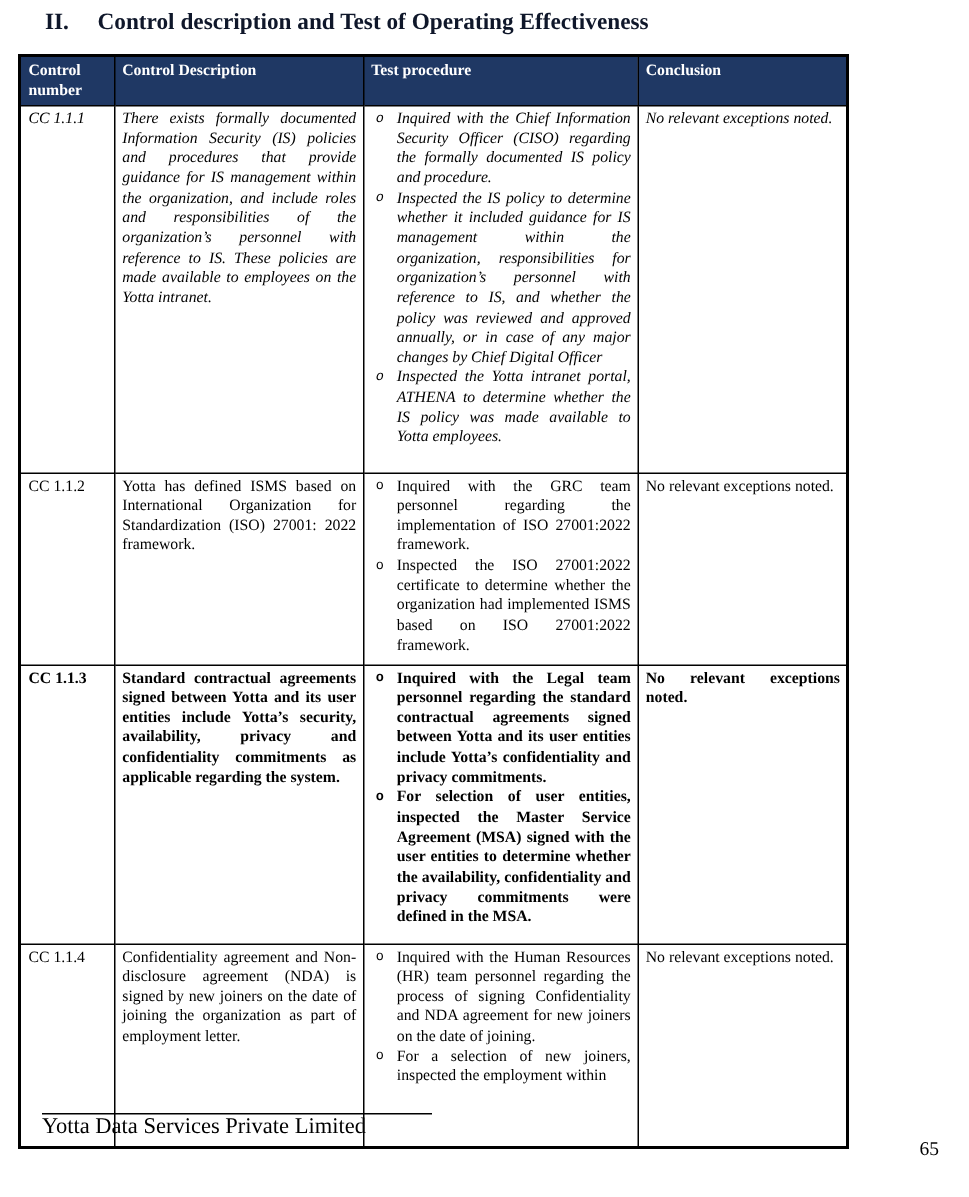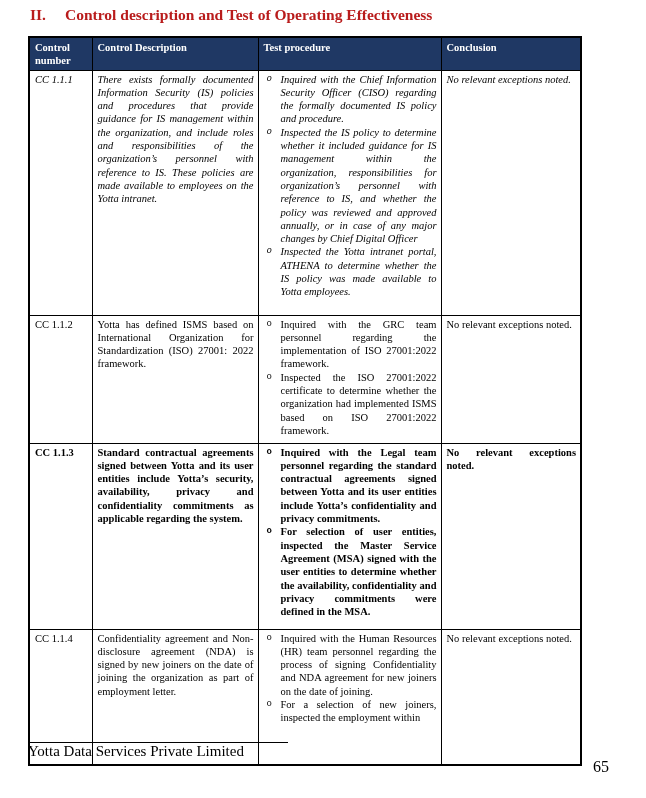--- a/index.html
+++ b/index.html
@@ -12,31 +12,31 @@
     overflow: hidden;
     font-family: "Liberation Serif", serif;
     color: #000000;
   }
   .doc-title {
     position: absolute;
     top: 6px;
     left: 30px;
     font-size: 15.5px;
     font-weight: bold;
-    color: #b91c1c;
+    color: #0f172a;
     white-space: nowrap;
   }
   .doc-title .numeral {
     display: inline-block;
     width: 35px;
   }
   table.ctl-table {
     position: absolute;
     top: 36px;
-    left: 28px;
+    left: 12px;
     width: 552px;
     border-collapse: collapse;
     table-layout: fixed;
     border: 2px solid #000000;
     font-size: 10.5px;
     line-height: 13.3px;
     padding-left: 20px;
   }
   .ctl-table th, .ctl-table td {
     border: 1px solid #000000;
@@ -79,23 +79,23 @@
     line-height: 13.5px;
   }
   .footer-rule {
     width: 260px;
     border-top: 1px solid #000000;
     margin-bottom: 2px;
   }
   .footer-period { font-style: italic; }
   .page-number {
     position: absolute;
-    left: 593px;
+    left: 613px;
     top: 758px;
-    font-size: 16px;
+    font-size: 13px;
   }
 </style>
 </head>
 <body>
 
 <div class="page">
 
   <div class="doc-title">
     <span class="numeral">II.</span><span class="title-text">Control description and Test of Operating Effectiveness</span>
   </div>

